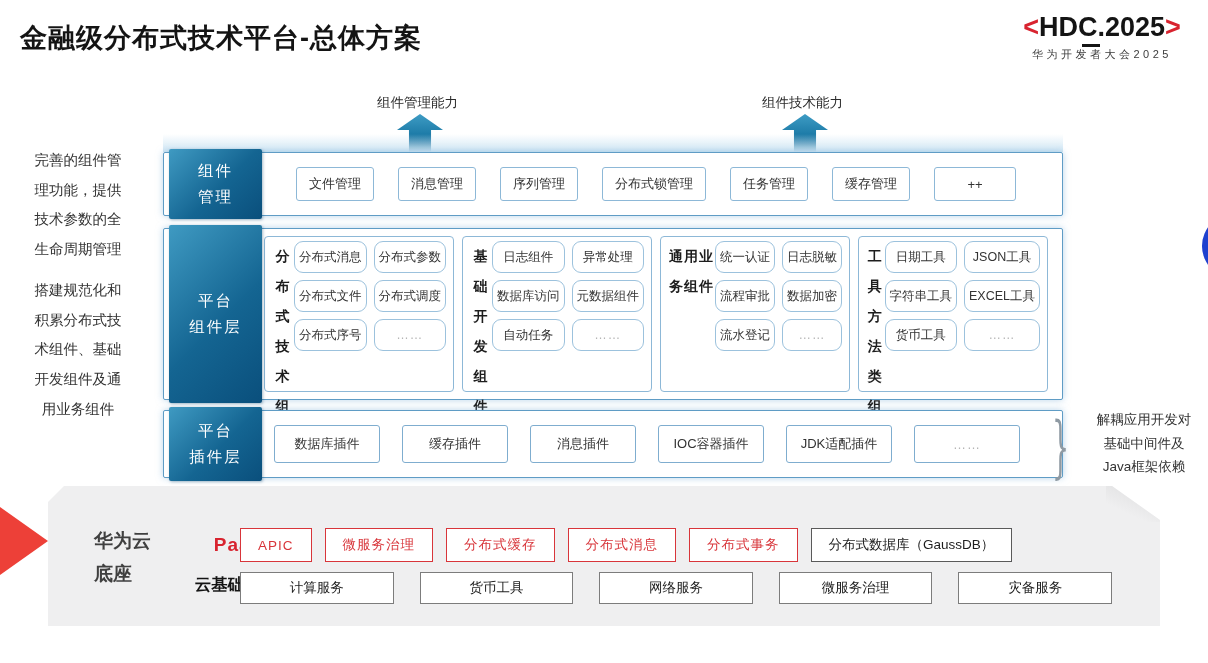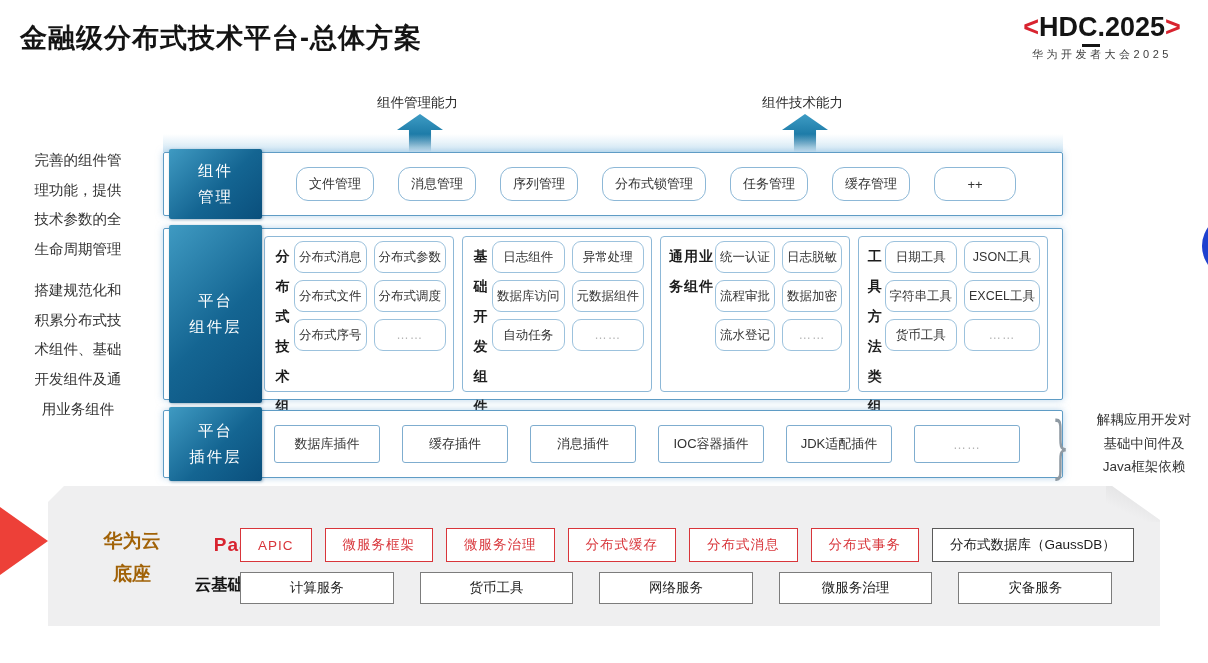--- a/index.html
+++ b/index.html
@@ -54,21 +54,21 @@
   .row-2{top:78px;height:172px;padding-left:100px;gap:8px;box-sizing:border-box;}
   .row-3{top:260px;height:68px;padding-left:110px;gap:22px;box-sizing:border-box;}
   .d-label{
     position:absolute;left:5px;top:-4px;bottom:-4px;width:93px;
     background:linear-gradient(135deg,#3f9ac2 0%,#146592 55%,#0a4f7c 100%);
     color:#fff;font-size:15.5px;letter-spacing:2px;line-height:1.7;
     display:flex;align-items:center;justify-content:center;text-align:center;
     white-space:pre-line;border-radius:2px;box-shadow:1px 1px 3px rgba(0,60,100,.35);
   }
   .chip{
-    background:#fff;border:1px solid #8db8d7;border-radius:12px;color:#333;
+    background:#fff;border:1px solid #8db8d7;border-radius:3px;color:#333;
     font-size:13px;display:flex;align-items:center;justify-content:center;
     height:32px;padding:0 12px;white-space:nowrap;
   }
   .row-3 .chip{width:104px;height:36px;padding:0;border-radius:3px;border-color:#7fadcf;}
   .muted{color:#b5b5b5;letter-spacing:1px;}
   .group{
     width:190px;height:156px;border:1px solid #8db8d7;border-radius:4px;
     background:#fff;box-sizing:border-box;padding:4px 7px 7px;
     display:flex;flex-direction:row;
   }
@@ -84,22 +84,22 @@
   .foundation{
     position:absolute;left:48px;top:486px;width:1112px;height:140px;
     background:#efeff0;
     clip-path:polygon(16px 0,1064px 0,100% 34px,100% 100%,0 100%,0 16px);
   }
   .fold{
     position:absolute;left:1058px;top:0;width:54px;height:36px;
     background:linear-gradient(205deg,#dededf 10%,rgba(239,239,240,0) 70%);
   }
   .hwc-label{
-    position:absolute;left:38px;top:38px;width:92px;text-align:center;
-    font-size:19px;font-weight:700;color:#a16207;line-height:1.75;white-space:pre-line;
+    position:absolute;left:46px;top:38px;width:92px;text-align:left;
+    font-size:19px;font-weight:700;color:#404040;line-height:1.75;white-space:pre-line;
   }
   .paas-label{
     position:absolute;left:146px;top:48px;width:90px;text-align:center;
     font-size:19px;font-weight:700;color:#d8232f;letter-spacing:1px;
   }
   .cloud-label{
     position:absolute;left:128px;top:88px;width:120px;text-align:center;
     font-size:16.5px;font-weight:700;color:#141414;
   }
   .paas-row{position:absolute;left:192px;top:42px;width:878px;display:flex;gap:13px;}
@@ -237,21 +237,20 @@
 Java框架依赖</div>
 
 <div class="foundation">
   <div class="fold"></div>
   <div class="hwc-label">华为云
 底座</div>
 
   <div class="paas-label">PaaS</div>
   <div class="paas-row">
     <div class="chip-paas">APIC</div>
-    <div class="chip-paas">微服务框架</div>
     <div class="chip-paas">微服务治理</div>
     <div class="chip-paas">分布式缓存</div>
     <div class="chip-paas">分布式消息</div>
     <div class="chip-paas">分布式事务</div>
     <div class="chip-paas chip-db">分布式数据库（GaussDB）</div>
   </div>
 
   <div class="cloud-label">云基础服务</div>
   <div class="cloud-row">
     <div class="chip-cloud">计算服务</div>

